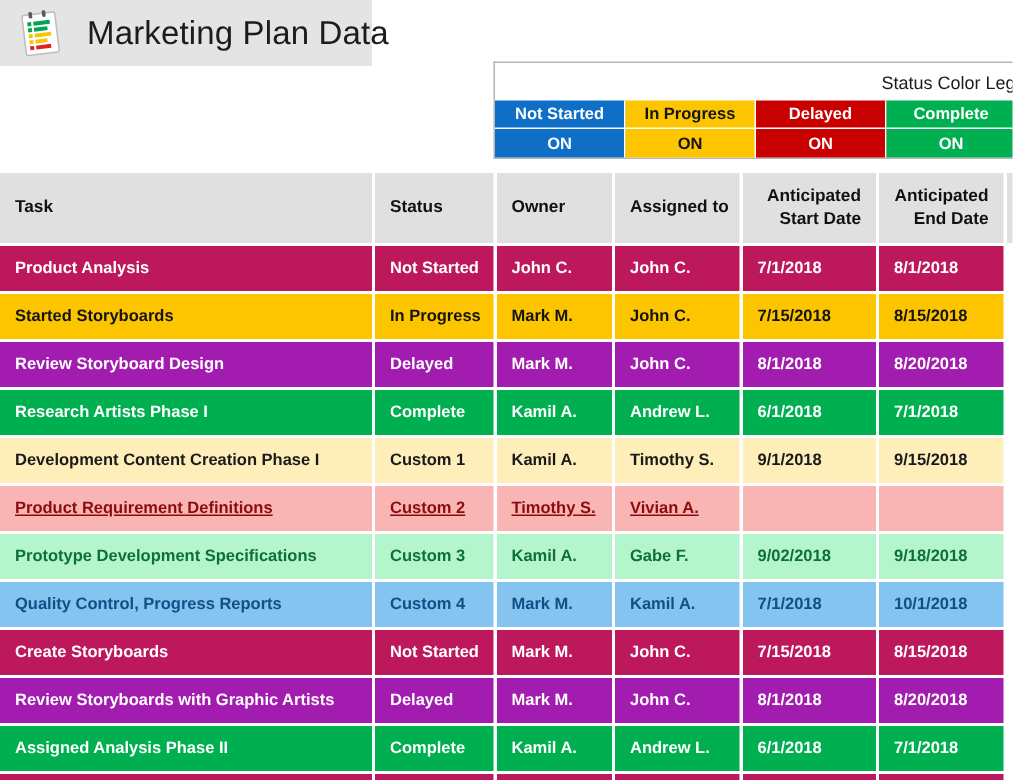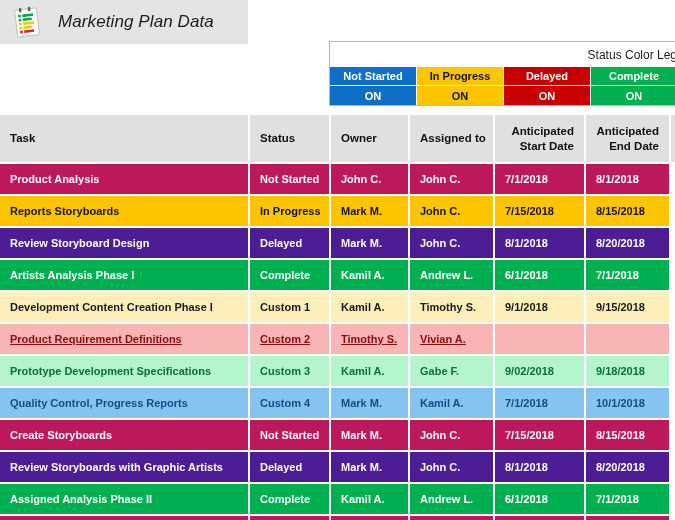--- a/index.html
+++ b/index.html
@@ -31,25 +31,24 @@
   }
   #app-icon {
     width: 34px;
     height: 34px;
     flex: 0 0 34px;
     position: relative;
     margin-right: 14px;
   }
   #app-icon svg { display: block; }
   #title-text {
-    font-size: 17px;
+    font-size: 22px;
     color: #1c1c1c;
     letter-spacing: 0.1px;
     white-space: nowrap;
-    font-style: italic;
   }
 
   
   #legend {
     position: absolute;
     left: 329px;
     top: 41px;
     width: 352px;
     border: 1px solid #b6b6b6;
     border-right: none;
@@ -136,21 +135,21 @@
   #sheet-table tbody td { height: 32px; font-weight: bold; }
   #sheet-table tbody td.c-status-cell,
   #sheet-table tbody td.c-owner-cell,
   #sheet-table tbody td.c-assign-cell { text-align: left; }
   #sheet-table tbody td.num { text-align: left; }
   #sheet-table tbody td.pad-extra { border-right: none; padding: 0; }
 
   
   tr.rowtype-blue    td { background: #be185d; color: #ffffff; }
   tr.rowtype-amber   td { background: #fdc500; color: #141414; }
-  tr.rowtype-red     td { background: #4c1d95; color: #ffffff; }
+  tr.rowtype-red     td { background: #a21caf; color: #ffffff; }
   tr.rowtype-green   td { background: #00b050; color: #ffffff; }
   tr.rowtype-c1      td { background: #fdeeba; color: #1a1a1a; }
   tr.rowtype-c2      td { background: #f9b4b4; color: #8d0b0b; text-decoration: underline; }
   tr.rowtype-c3      td { background: #b5f5ce; color: #0d7038; }
   tr.rowtype-c4      td { background: #85c3f0; color: #124f86; }
 
   #sheet-table tbody td.pad-extra { background: #ffffff !important; }
 </style>
 </head>
 <body>
@@ -231,39 +230,39 @@
       <tr class="rowtype-blue">
         <td>Product Analysis</td>
         <td class="c-status-cell">Not Started</td>
         <td class="c-owner-cell">John C.</td>
         <td class="c-assign-cell">John C.</td>
         <td class="num">7/1/2018</td>
         <td class="num">8/1/2018</td>
         <td class="pad-extra"></td>
       </tr>
       <tr class="rowtype-amber">
-        <td>Reports Storyboards</td>
+        <td>Started Storyboards</td>
         <td class="c-status-cell">In Progress</td>
         <td class="c-owner-cell">Mark M.</td>
         <td class="c-assign-cell">John C.</td>
         <td class="num">7/15/2018</td>
         <td class="num">8/15/2018</td>
         <td class="pad-extra"></td>
       </tr>
       <tr class="rowtype-red">
         <td>Review Storyboard Design</td>
         <td class="c-status-cell">Delayed</td>
         <td class="c-owner-cell">Mark M.</td>
         <td class="c-assign-cell">John C.</td>
         <td class="num">8/1/2018</td>
         <td class="num">8/20/2018</td>
         <td class="pad-extra"></td>
       </tr>
       <tr class="rowtype-green">
-        <td>Artists Analysis Phase I</td>
+        <td>Research Artists Phase I</td>
         <td class="c-status-cell">Complete</td>
         <td class="c-owner-cell">Kamil A.</td>
         <td class="c-assign-cell">Andrew L.</td>
         <td class="num">6/1/2018</td>
         <td class="num">7/1/2018</td>
         <td class="pad-extra"></td>
       </tr>
       <tr class="rowtype-c1">
         <td>Development Content Creation Phase I</td>
         <td class="c-status-cell">Custom 1</td>

